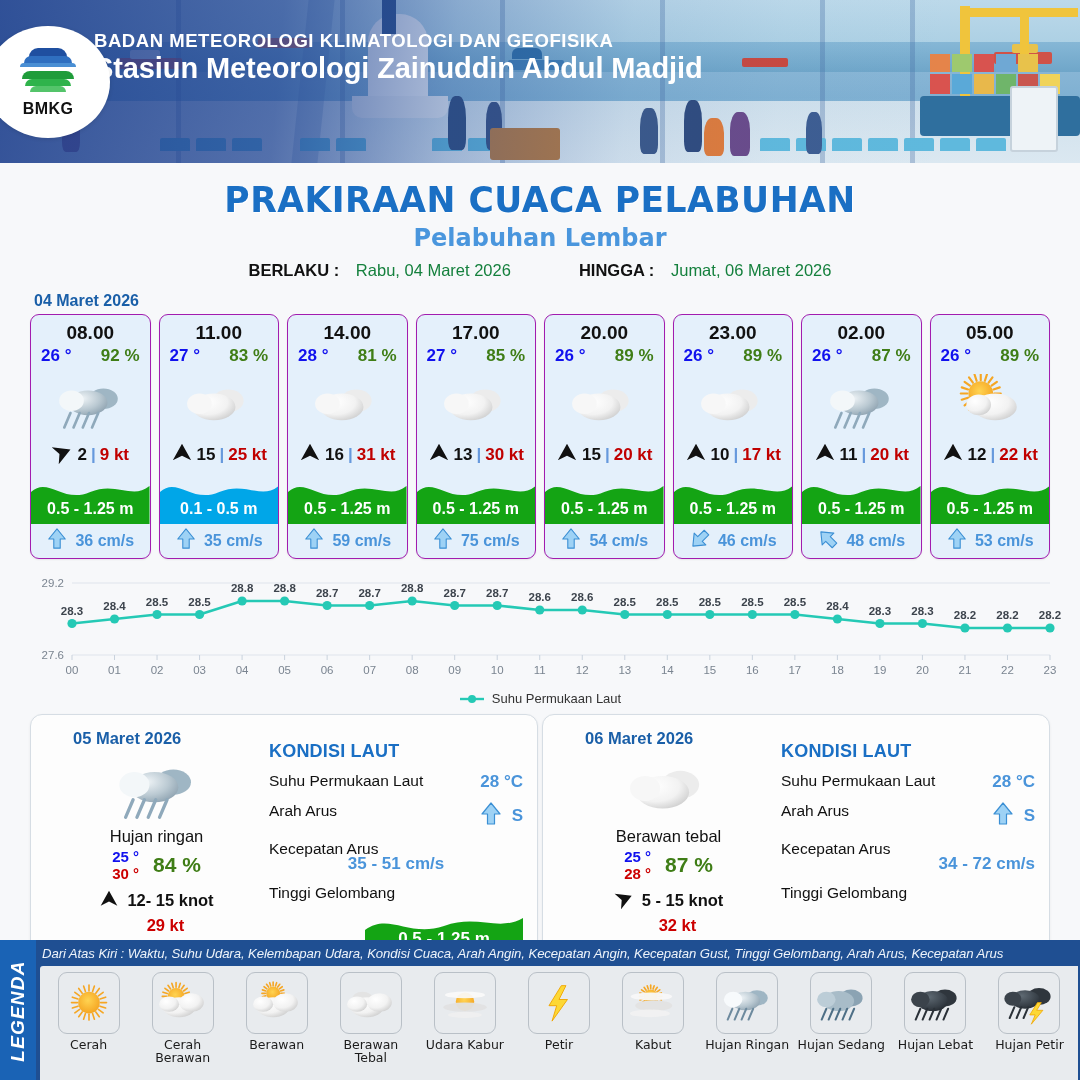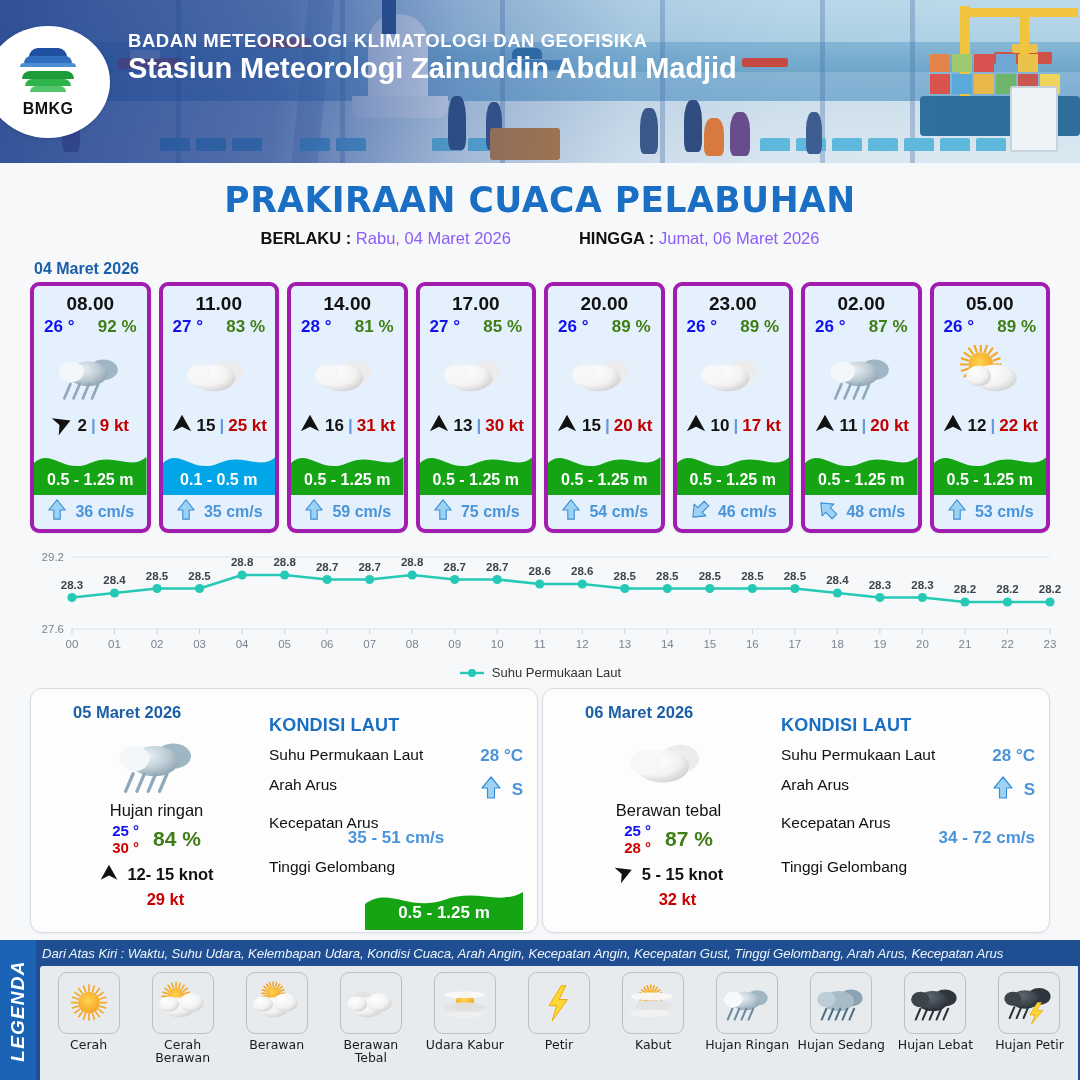--- a/index.html
+++ b/index.html
@@ -43,41 +43,41 @@
   .logo-mark { width:58px; height:52px; position:relative; }
   .logo-mark i { position:absolute; display:block; border-radius:40px 40px 0 0; }
   .logo-b1 { left:10px; top:2px;  width:38px; height:9px;  background:#1f4fa0; }
   .logo-b2 { left:5px;  top:10px; width:48px; height:7px;  background:#2f6fc0; }
   .logo-b3 { left:1px;  top:17px; width:56px; height:4px;  background:#4a8fd4; }
   .logo-g1 { left:3px;  top:25px; width:52px; height:8px;  background:#1f9c3a; border-radius:0 0 4px 4px;}
   .logo-g2 { left:6px;  top:33px; width:46px; height:7px;  background:#2fb34b; border-radius:0 0 4px 4px;}
   .logo-g3 { left:11px; top:40px; width:36px; height:6px;  background:#54c46a; border-radius:0 0 4px 4px;}
   .logo-text { font-size:16px; font-weight:bold; color:#111; letter-spacing:.4px; margin-top:2px; }
 
-  .hdr-text { position:absolute; left:128px; top:30px; z-index:5; }
+  .hdr-text { position:absolute; left:94px; top:30px; z-index:5; }
   .hdr-line1 { color:#fff; font-size:18.5px; font-weight:bold; letter-spacing:.55px; }
   .hdr-line2 { color:#fff; font-size:29px; font-weight:bold; letter-spacing:-.1px; }
   .hdr-line3 { color:#f1f6fb; font-size:14.5px; margin-top:9px; letter-spacing:-.05px; }
 
   
   .title-wrap { text-align:center; padding-top:16px; }
   .title-main { font-size:36px; font-weight:bold; color:#1a6fc4;
      letter-spacing:.5px; font-family:"DejaVu Sans", sans-serif;
      text-shadow:1px 1px 0 #fff; transform:scaleX(.96); }
   .title-sub  { font-size:24px; font-weight:bold; color:#4a96dd; margin-top:4px;
      font-family:"DejaVu Sans", sans-serif; }
   .valid-row { margin-top:9px; display:flex; justify-content:center; gap:68px; font-size:16.5px; }
   .valid-row b { color:#111; }
-  .valid-row span { color:#8b5cf6; }
+  .valid-row span { color:#15803d;margin-left:12px; }
 
   
   .date-label { margin:12px 0 4px 34px; font-size:16px; font-weight:bold; color:#1a5fa8; }
   .cards { display:flex; gap:8px; padding:0 30px; }
   .card {
-    width:126px; background:#e4f0fb; border:4px solid #a21caf;
+    width:126px; background:#e4f0fb; border:1px solid #a21caf;
     border-radius:9px; overflow:hidden; position:relative;
     box-shadow:0 1px 2px rgba(0,0,0,.07);
   }
   .c-time { text-align:center; font-size:19px; font-weight:bold; color:#111; padding:7px 0 1px; }
   .c-th { display:flex; justify-content:space-between; padding:1px 10px 0; }
   .c-temp { font-size:17px; font-weight:bold; color:#1111ee; }
   .c-hum  { font-size:17px; font-weight:bold; color:#3f7d16; }
   .c-icon { height:74px; display:flex; align-items:center; justify-content:center; }
   .c-wind { display:flex; align-items:center; justify-content:center; gap:4px; height:30px; }
   .c-wind .wspd { font-size:17px; font-weight:bold; color:#111; }
@@ -221,20 +221,21 @@
   </div>
 
   <div class="hdr-text">
     <div class="hdr-line1">BADAN METEOROLOGI KLIMATOLOGI DAN GEOFISIKA</div>
     <div class="hdr-line2">Stasiun Meteorologi Zainuddin Abdul Madjid</div>
   </div>
 </div>
 
 <div class="title-wrap">
   <div class="title-main">PRAKIRAAN CUACA PELABUHAN</div>
+  <div class="title-sub">Pelabuhan Lembar</div>
   <div class="valid-row">
     <div>
       <b>BERLAKU :</b>
       <span>Rabu, 04 Maret 2026</span>
     </div>
     <div>
       <b>HINGGA :</b>
       <span>Jumat, 06 Maret 2026</span>
     </div>
   </div>

